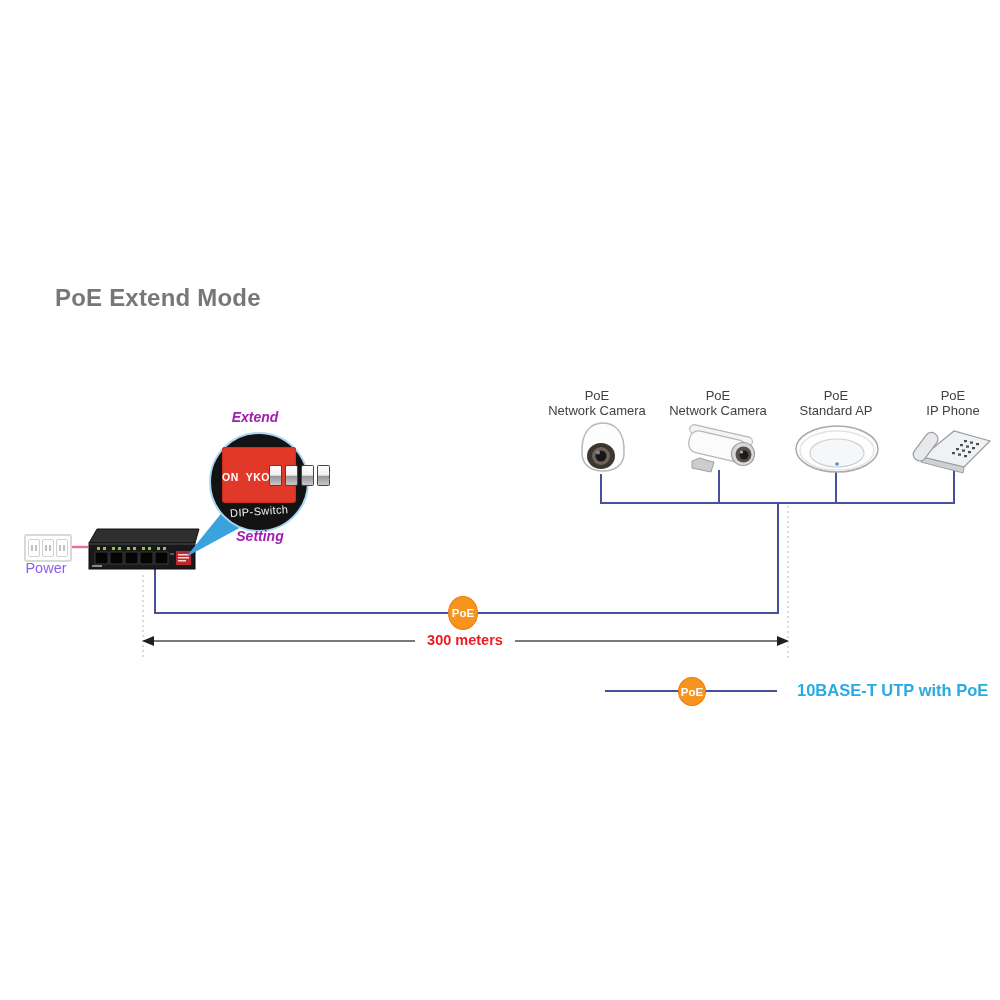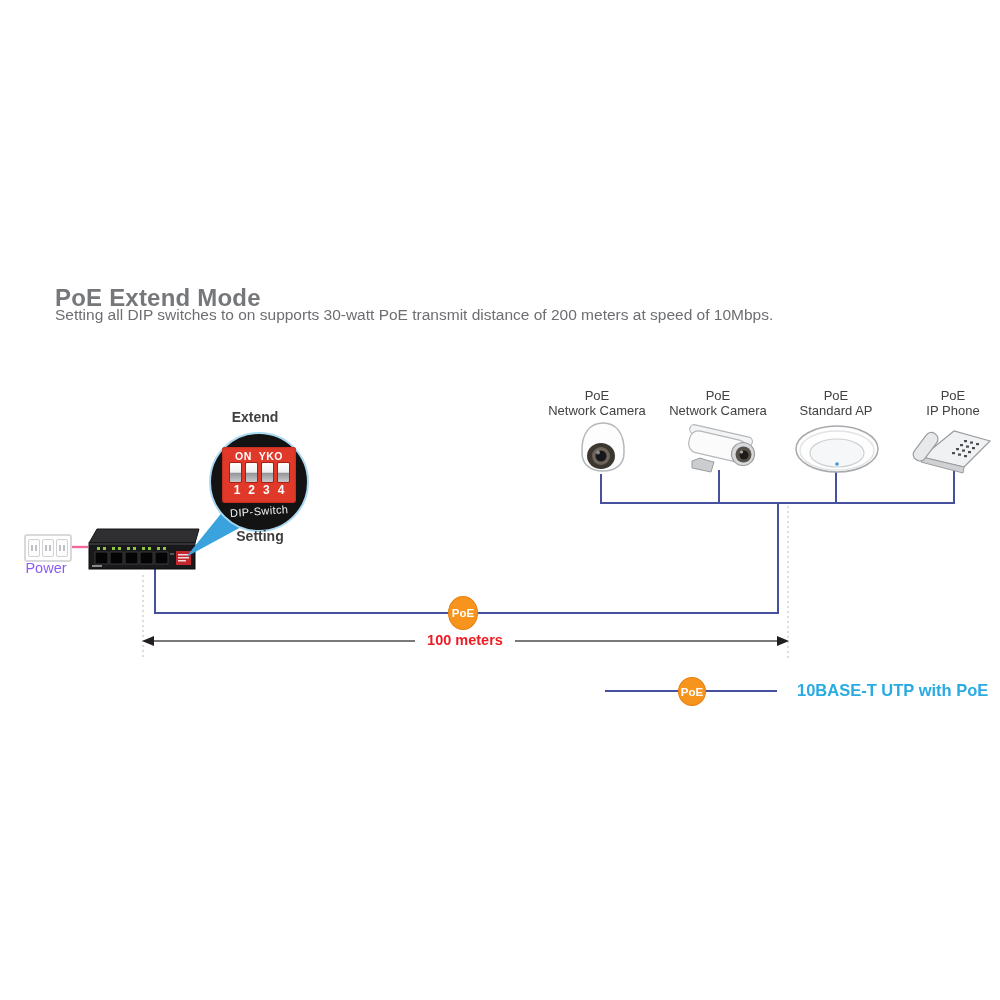--- a/index.html
+++ b/index.html
@@ -10,32 +10,32 @@
   .abs{position:absolute;}
 
   
   .title{left:55px;top:284px;font-size:24px;font-weight:bold;color:#76777a;letter-spacing:.2px;}
   .subtitle{left:55px;top:306px;font-size:15.5px;color:#6d6e71;}
 
   
   .lines{left:0;top:0;width:1000px;height:1000px;z-index:1;}
 
   
-  .callout-label{width:100px;text-align:center;font-size:14px;font-weight:bold;color:#404040;z-index:4;}
+  .callout-label{width:100px;text-align:center;font-size:14px;font-weight:bold;color:#a21caf;z-index:4;font-style:italic;}
   .extend{left:205px;top:409px;}
   .standard{left:210px;top:528px;}
   .pointer-svg{left:150px;top:460px;width:160px;height:110px;z-index:3;}
   .dip-circle{
     left:209px;top:432px;width:100px;height:100px;border-radius:50%;
     background:#131313;border:2px solid #a9d9f2;box-sizing:border-box;z-index:4;
     display:flex;flex-direction:column;align-items:center;
   }
   .dip-red{
     margin-top:13px;width:74px;height:56px;background:#e0392a;border-radius:3px;
-    box-shadow:inset 0 0 2px #8c1d12;display:flex;flex-direction:column;align-items:center;
+    box-shadow:inset 0 0 2px #8c1d12;display:flex;flex-direction:row;align-items:center;
   }
   .dip-onrow{display:flex;gap:7px;margin-top:3px;font-size:10.5px;font-weight:bold;color:#fff;letter-spacing:.5px;}
   .dip-sliders{display:flex;gap:5px;margin-top:1px;}
   .dip-slider{
     width:11px;height:19px;border-radius:1px;
     background:linear-gradient(180deg,#ffffff 0%,#efefef 48%,#96989c 55%,#c6c8cb 100%);
     box-shadow:0 0 0 1px #a32014;
   }
   .dip-nums{display:flex;gap:8px;margin-top:1px;font-size:12px;font-weight:bold;color:#fff;}
   .dip-caption{margin-top:2px;font-size:11px;color:#f2f2f2;letter-spacing:.4px;transform:rotate(-4deg);}
@@ -79,21 +79,20 @@
     color:#ed1c24;font-size:14.5px;font-weight:bold;z-index:2;
   }
   .legend-label{left:797px;top:681px;font-size:16.5px;font-weight:bold;color:#29abe2;z-index:2;}
 </style>
 </head>
 <body>
 
 <div class="canvas">
 
   <div class="abs title">PoE Extend Mode</div>
-  <div class="abs subtitle">Setting all DIP switches to on supports 30-watt PoE transmit distance of 200 meters at speed of 10Mbps.</div>
 
   <svg class="abs lines" viewBox="0 0 1000 1000">
 
     <line x1="66" y1="547" x2="88" y2="547" stroke="#f2699f" stroke-width="2.4"></line>
 
     <polyline points="155,566 155,613 778,613 778,503" fill="none" stroke="#47509e" stroke-width="2"></polyline>
 
     <line x1="601" y1="503" x2="955" y2="503" stroke="#47509e" stroke-width="2"></line>
 
     <line x1="601" y1="474" x2="601" y2="504" stroke="#47509e" stroke-width="2"></line>
@@ -253,17 +252,17 @@
       <rect x="46" y="31" width="3" height="2.2"></rect>
         <rect x="52" y="32.5" width="3" height="2.2"></rect>
         <rect x="58" y="34" width="3" height="2.2"></rect>
     </g>
     <g transform="rotate(37 20 26)">
       <rect x="13" y="10" width="13" height="32" rx="6" fill="#e8e9ea" stroke="#9a9da0" stroke-width="1.2"></rect>
     </g>
   </svg>
 
   <div class="abs poe-badge poe-main">PoE</div>
-  <div class="abs distance-label">100 meters</div>
+  <div class="abs distance-label">300 meters</div>
   <div class="abs poe-badge poe-legend">PoE</div>
   <div class="abs legend-label">10BASE-T UTP with PoE</div>
 
 </div>
 
 </body></html>

